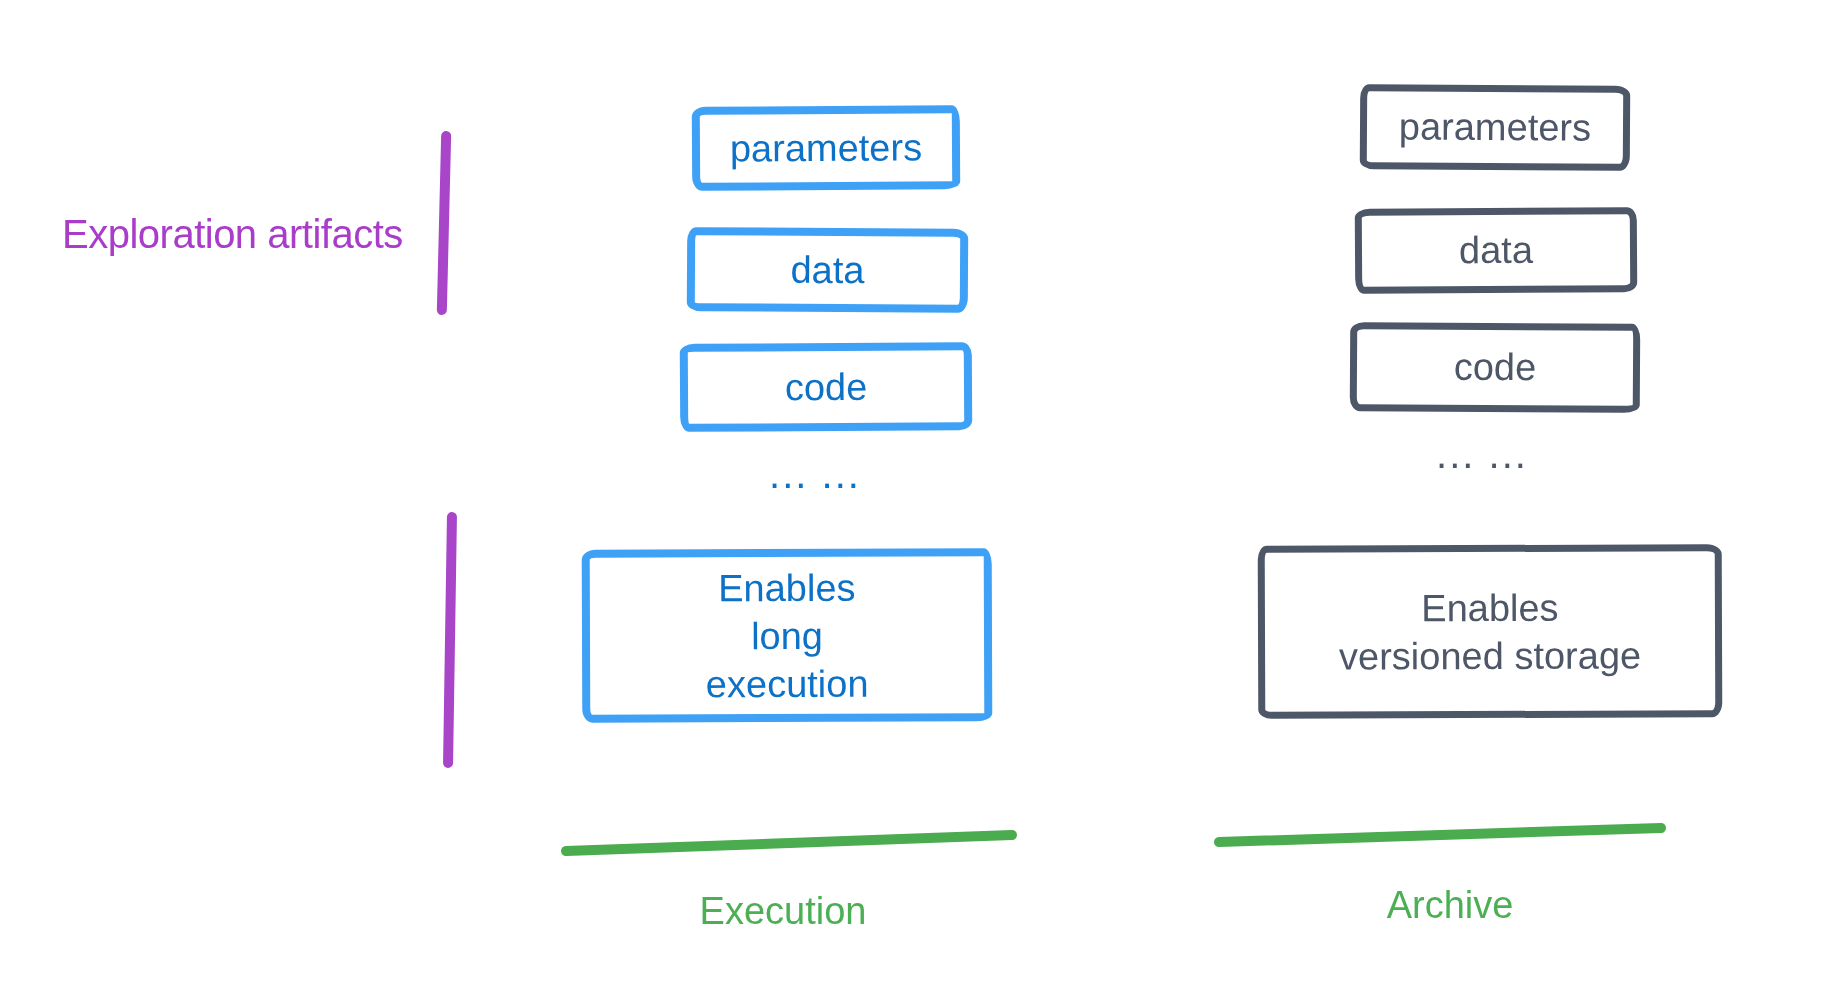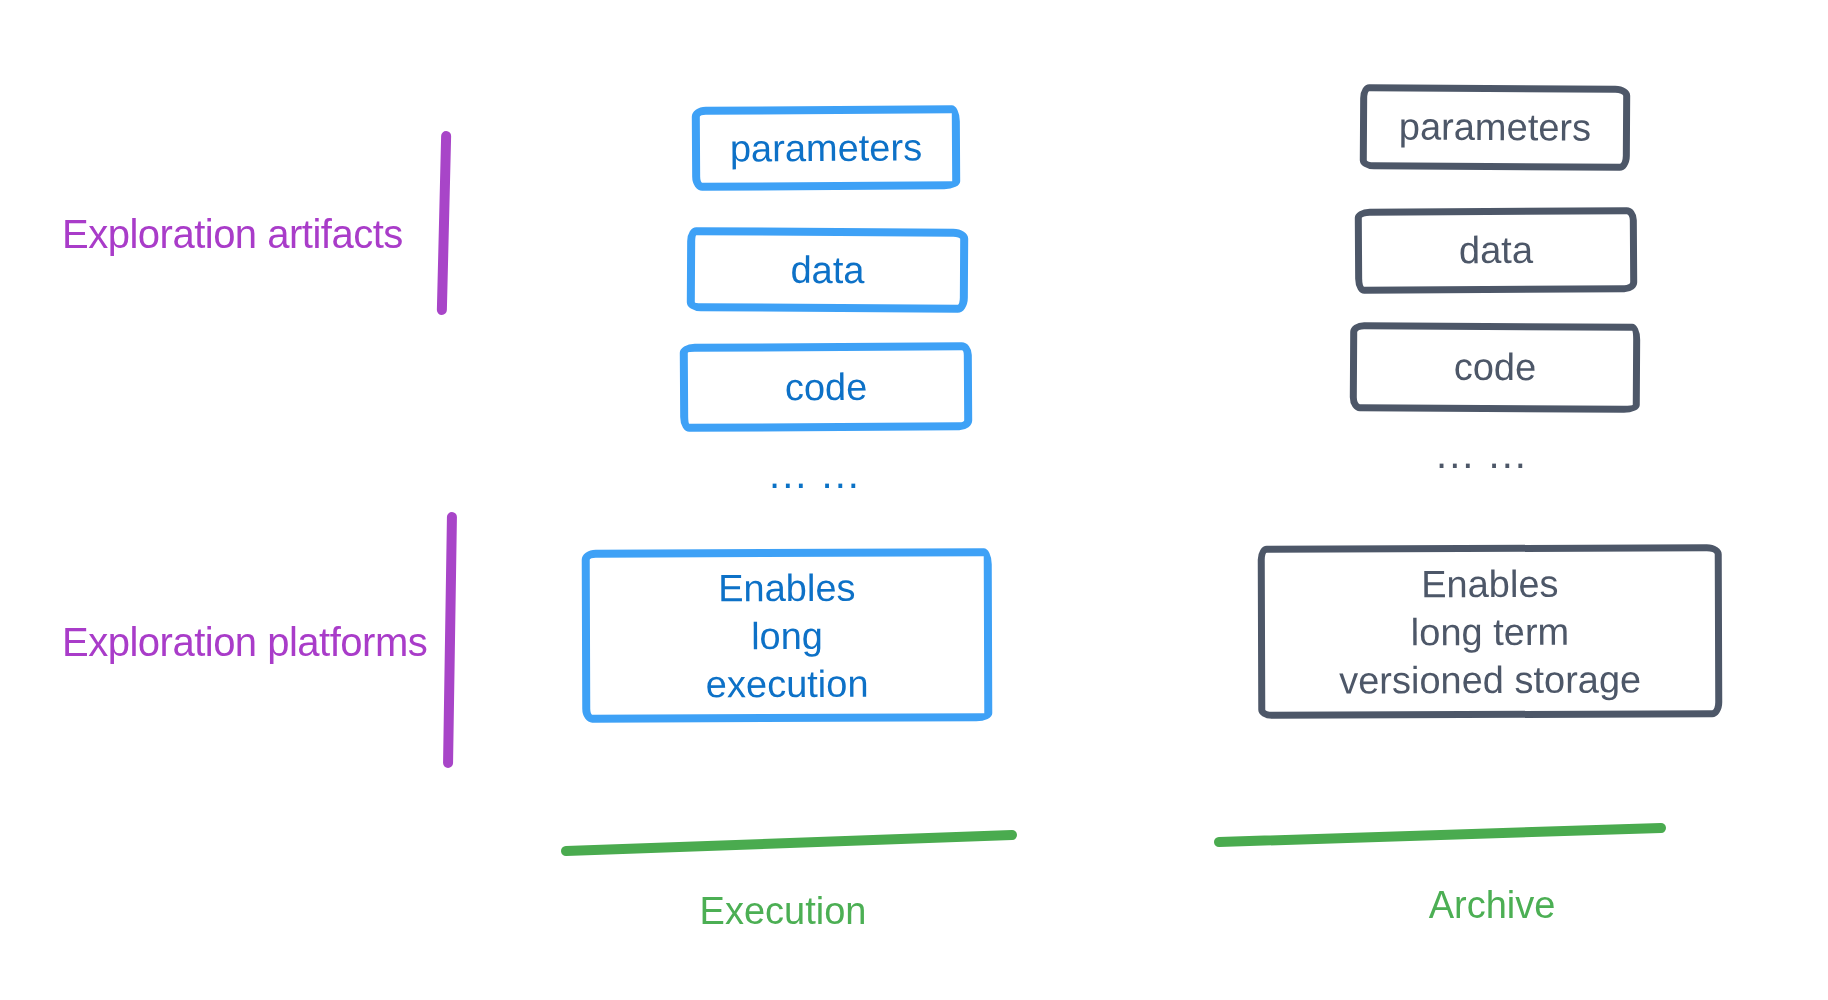--- a/index.html
+++ b/index.html
@@ -100,52 +100,50 @@
   }
   .axis-label {
     position: absolute;
     width: 300px;
     text-align: center;
     color: #4caf54;
     font-size: 38px;
     white-space: nowrap;
   }
   #lbl-execution { left: 633px;  top: 890px; }
-  #lbl-archive   { left: 1342px; top: 884px; }
+  #lbl-archive   { left: 1300px; top: 884px; }
 </style>
 </head>
 <body>
 
 <div id="canvas">
 
   <div id="lbl-artifacts" class="row-label">Exploration artifacts</div>
   <div id="bracket-artifacts" class="bracket-line"></div>
 
-  <div id="lbl-platforms" class="row-label">Exploration platforms</div>
   <div id="bracket-platforms" class="bracket-line"></div>
 
   <div id="m-params" class="box blue r1 tilt-a">parameters</div>
   <div id="m-data" class="box blue r2 tilt-b">data</div>
   <div id="m-code" class="box blue r3 tilt-a">code</div>
   <div id="m-dots" class="dots">... ...</div>
 
   <div id="m-big" class="box blue r1 tilt-c">
     <div class="big-line">Enables</div>
     <div class="big-line">long</div>
     <div class="big-line">execution</div>
   </div>
 
   <div id="r-params" class="box dark r2 tilt-b">parameters</div>
   <div id="r-data" class="box dark r3 tilt-a">data</div>
   <div id="r-code" class="box dark r1 tilt-b">code</div>
   <div id="r-dots" class="dots">... ...</div>
 
   <div id="r-big" class="box dark r2 tilt-c">
     <div class="big-line">Enables</div>
-    <div class="big-line">long term</div>
     <div class="big-line">versioned storage</div>
   </div>
 
   <svg id="underlines" viewBox="0 0 1828 1000" xmlns="http://www.w3.org/2000/svg">
     <line x1="566" y1="851" x2="1012" y2="835" stroke="#4aab4f" stroke-width="10" stroke-linecap="round"></line>
     <line x1="1219" y1="842" x2="1661" y2="828" stroke="#4aab4f" stroke-width="10" stroke-linecap="round"></line>
   </svg>
 
   <div id="lbl-execution" class="axis-label">Execution</div>
   <div id="lbl-archive" class="axis-label">Archive</div>

